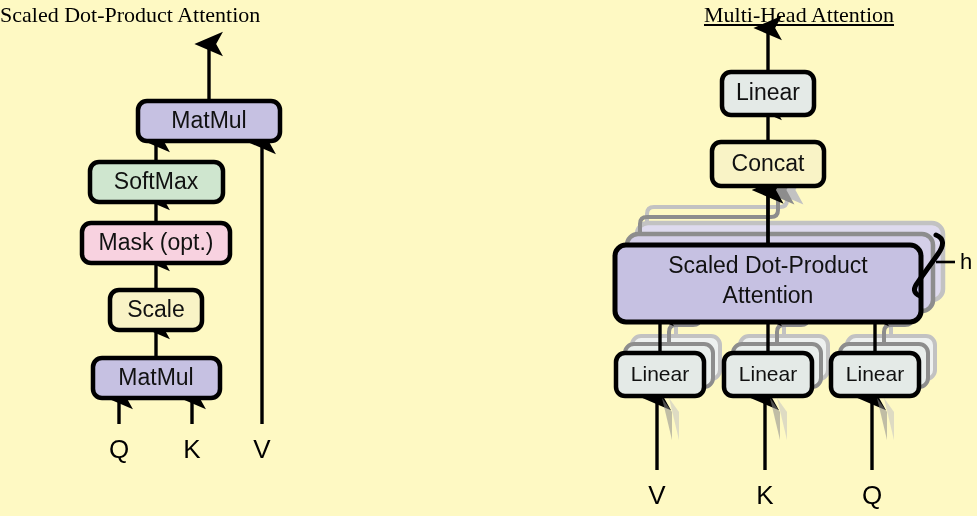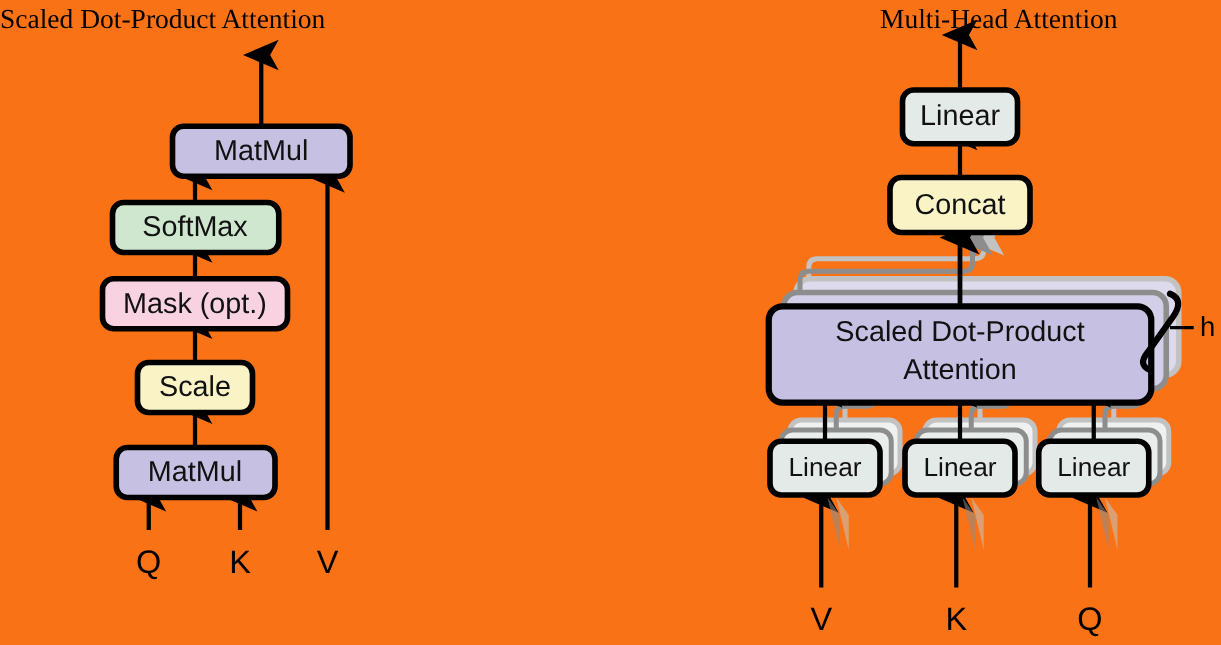--- a/index.html
+++ b/index.html
@@ -4,34 +4,34 @@
 <style>
   html, body {
     margin: 0;
     padding: 0;
     background: #ffffff;
   }
   #canvas {
     position: relative;
     width: 977px;
     height: 516px;
-    background: #f97316;
+    background: #fef9c3;
     overflow: hidden;
     font-family: "Liberation Sans", sans-serif;
   }
   .panel-title {
     position: absolute;
     font-family: "Liberation Serif", serif;
     font-size: 22px;
     color: #000000;
     white-space: nowrap;
     text-align: center;
   }
   #title-left  { left: 0px;   top: 2px;  width: 364px; text-align: left; }
-  #title-right { left: 620px; top: 2px;  width: 358px; }
+  #title-right { left: 620px; top: 2px;  width: 358px; text-decoration: underline; }
 
   svg.diagram {
     position: absolute;
     left: 0;
     top: 0;
     width: 977px;
     height: 516px;
   }
   .box-label {
     font-family: "Liberation Sans", sans-serif;

